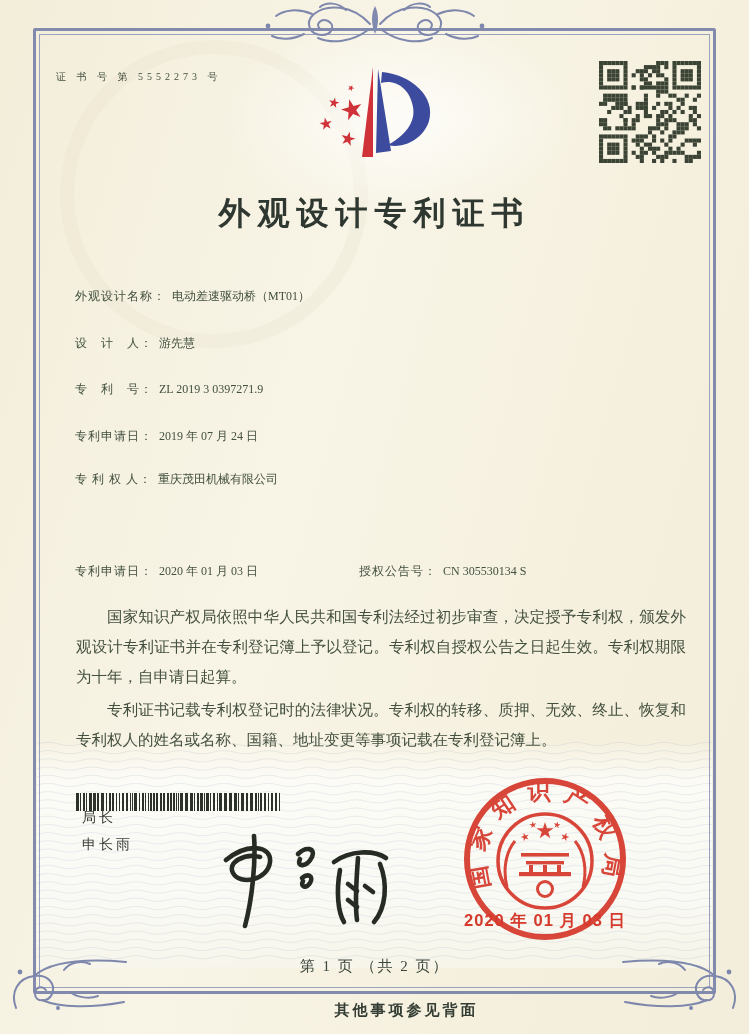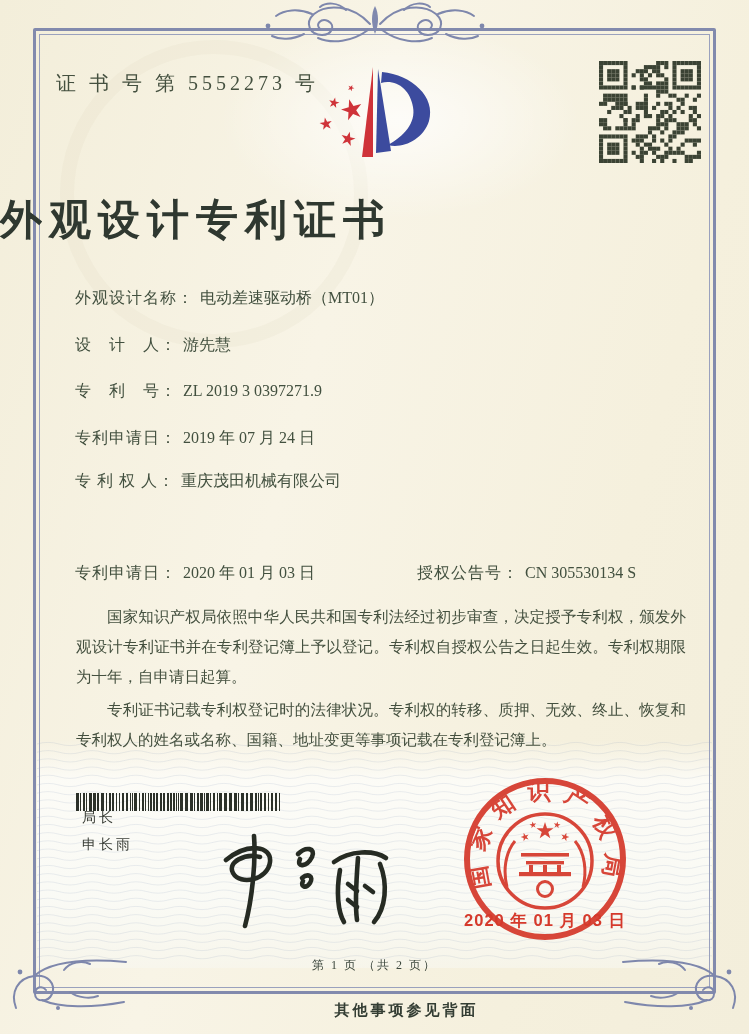--- a/index.html
+++ b/index.html
@@ -15,46 +15,46 @@
   
   .frame-outer{position:absolute;left:33px;top:28px;right:33px;bottom:40px;border:3px solid #828aad;border-radius:2px;}
   .frame-inner{position:absolute;left:39px;top:34px;right:39px;bottom:46px;border:1px solid #9aa1bd;}
   .ornament-top{position:absolute;left:244px;top:0px;width:262px;height:46px;}
   .ornament-bl{position:absolute;left:8px;top:952px;width:120px;height:62px;}
   .ornament-br{position:absolute;right:8px;top:952px;width:120px;height:62px;transform:scaleX(-1);}
   .guilloche{position:absolute;left:37px;top:740px;width:675px;height:228px;
     background:linear-gradient(180deg,rgba(253,253,250,0) 0%,rgba(253,253,250,.85) 18%,rgba(250,251,247,.9) 70%,rgba(247,247,240,.6) 100%);}
   .waves{position:absolute;left:0;top:0;width:675px;height:228px;}
 
-  .cert-no{position:absolute;left:56px;top:70px;font-size:20px;letter-spacing:4px;color:#44503f;}
+  .cert-no{position:absolute;left:56px;top:70px;font-size:10px;letter-spacing:4px;color:#44503f;}
   .logo{position:absolute;left:290px;top:42px;width:175px;height:150px;}
   .qr{position:absolute;left:599px;top:61px;width:102px;height:102px;}
-  .title{position:absolute;left:0;width:749px;top:192px;text-align:left;
-    font-size:42px;font-weight:bold;letter-spacing:7px;color:#2f3830;}
-
-  .field{position:absolute;left:75px;font-size:16px;color:#42503f;white-space:nowrap;}
+  .title{position:absolute;left:0;width:749px;top:192px;text-align:center;
+    font-size:32px;font-weight:bold;letter-spacing:7px;color:#2f3830;}
+
+  .field{position:absolute;left:75px;font-size:12px;color:#42503f;white-space:nowrap;}
   .field .lbl{letter-spacing:1px;}
   .field .val{margin-left:6px;}
   .pair2{margin-left:98px;}
 
   .paras{position:absolute;left:72px;top:598px;width:618px;font-size:15.5px;line-height:1.92;
     text-align:justify;color:#44503f;}
   .paras p{margin:4px;text-indent:2em;}
 
   .barcode{position:absolute;left:75px;top:793px;width:212px;height:18px;}
   .officer{position:absolute;left:82px;top:805px;font-size:14px;color:#3a3e37;letter-spacing:3px;line-height:1.9;}
   .signature{position:absolute;left:198px;top:826px;width:200px;height:108px;}
 
   .seal{position:absolute;left:459px;top:775px;width:172px;height:172px;}
   .seal-date{position:absolute;left:462px;top:910px;width:166px;text-align:center;
     font-size:16.5px;font-weight:bold;color:#d5392b;letter-spacing:1px;
     font-family:"Liberation Sans","DejaVu Sans",sans-serif;}
 
   .page-number{position:absolute;left:0;width:749px;top:957px;text-align:center;
-    font-size:12px;color:#3b463c;letter-spacing:2px;}
+    font-size:15px;color:#3b463c;letter-spacing:2px;}
   .back-note{position:absolute;left:0;width:749px;top:1001px;text-align:center;
     font-size:15px;font-weight:bold;color:#333d33;letter-spacing:3px;padding-left:32px;}
 </style>
 </head>
 <body>
 
 <div class="page">
 
   <div class="watermark-circle"></div>
   <div class="top-light"></div>

